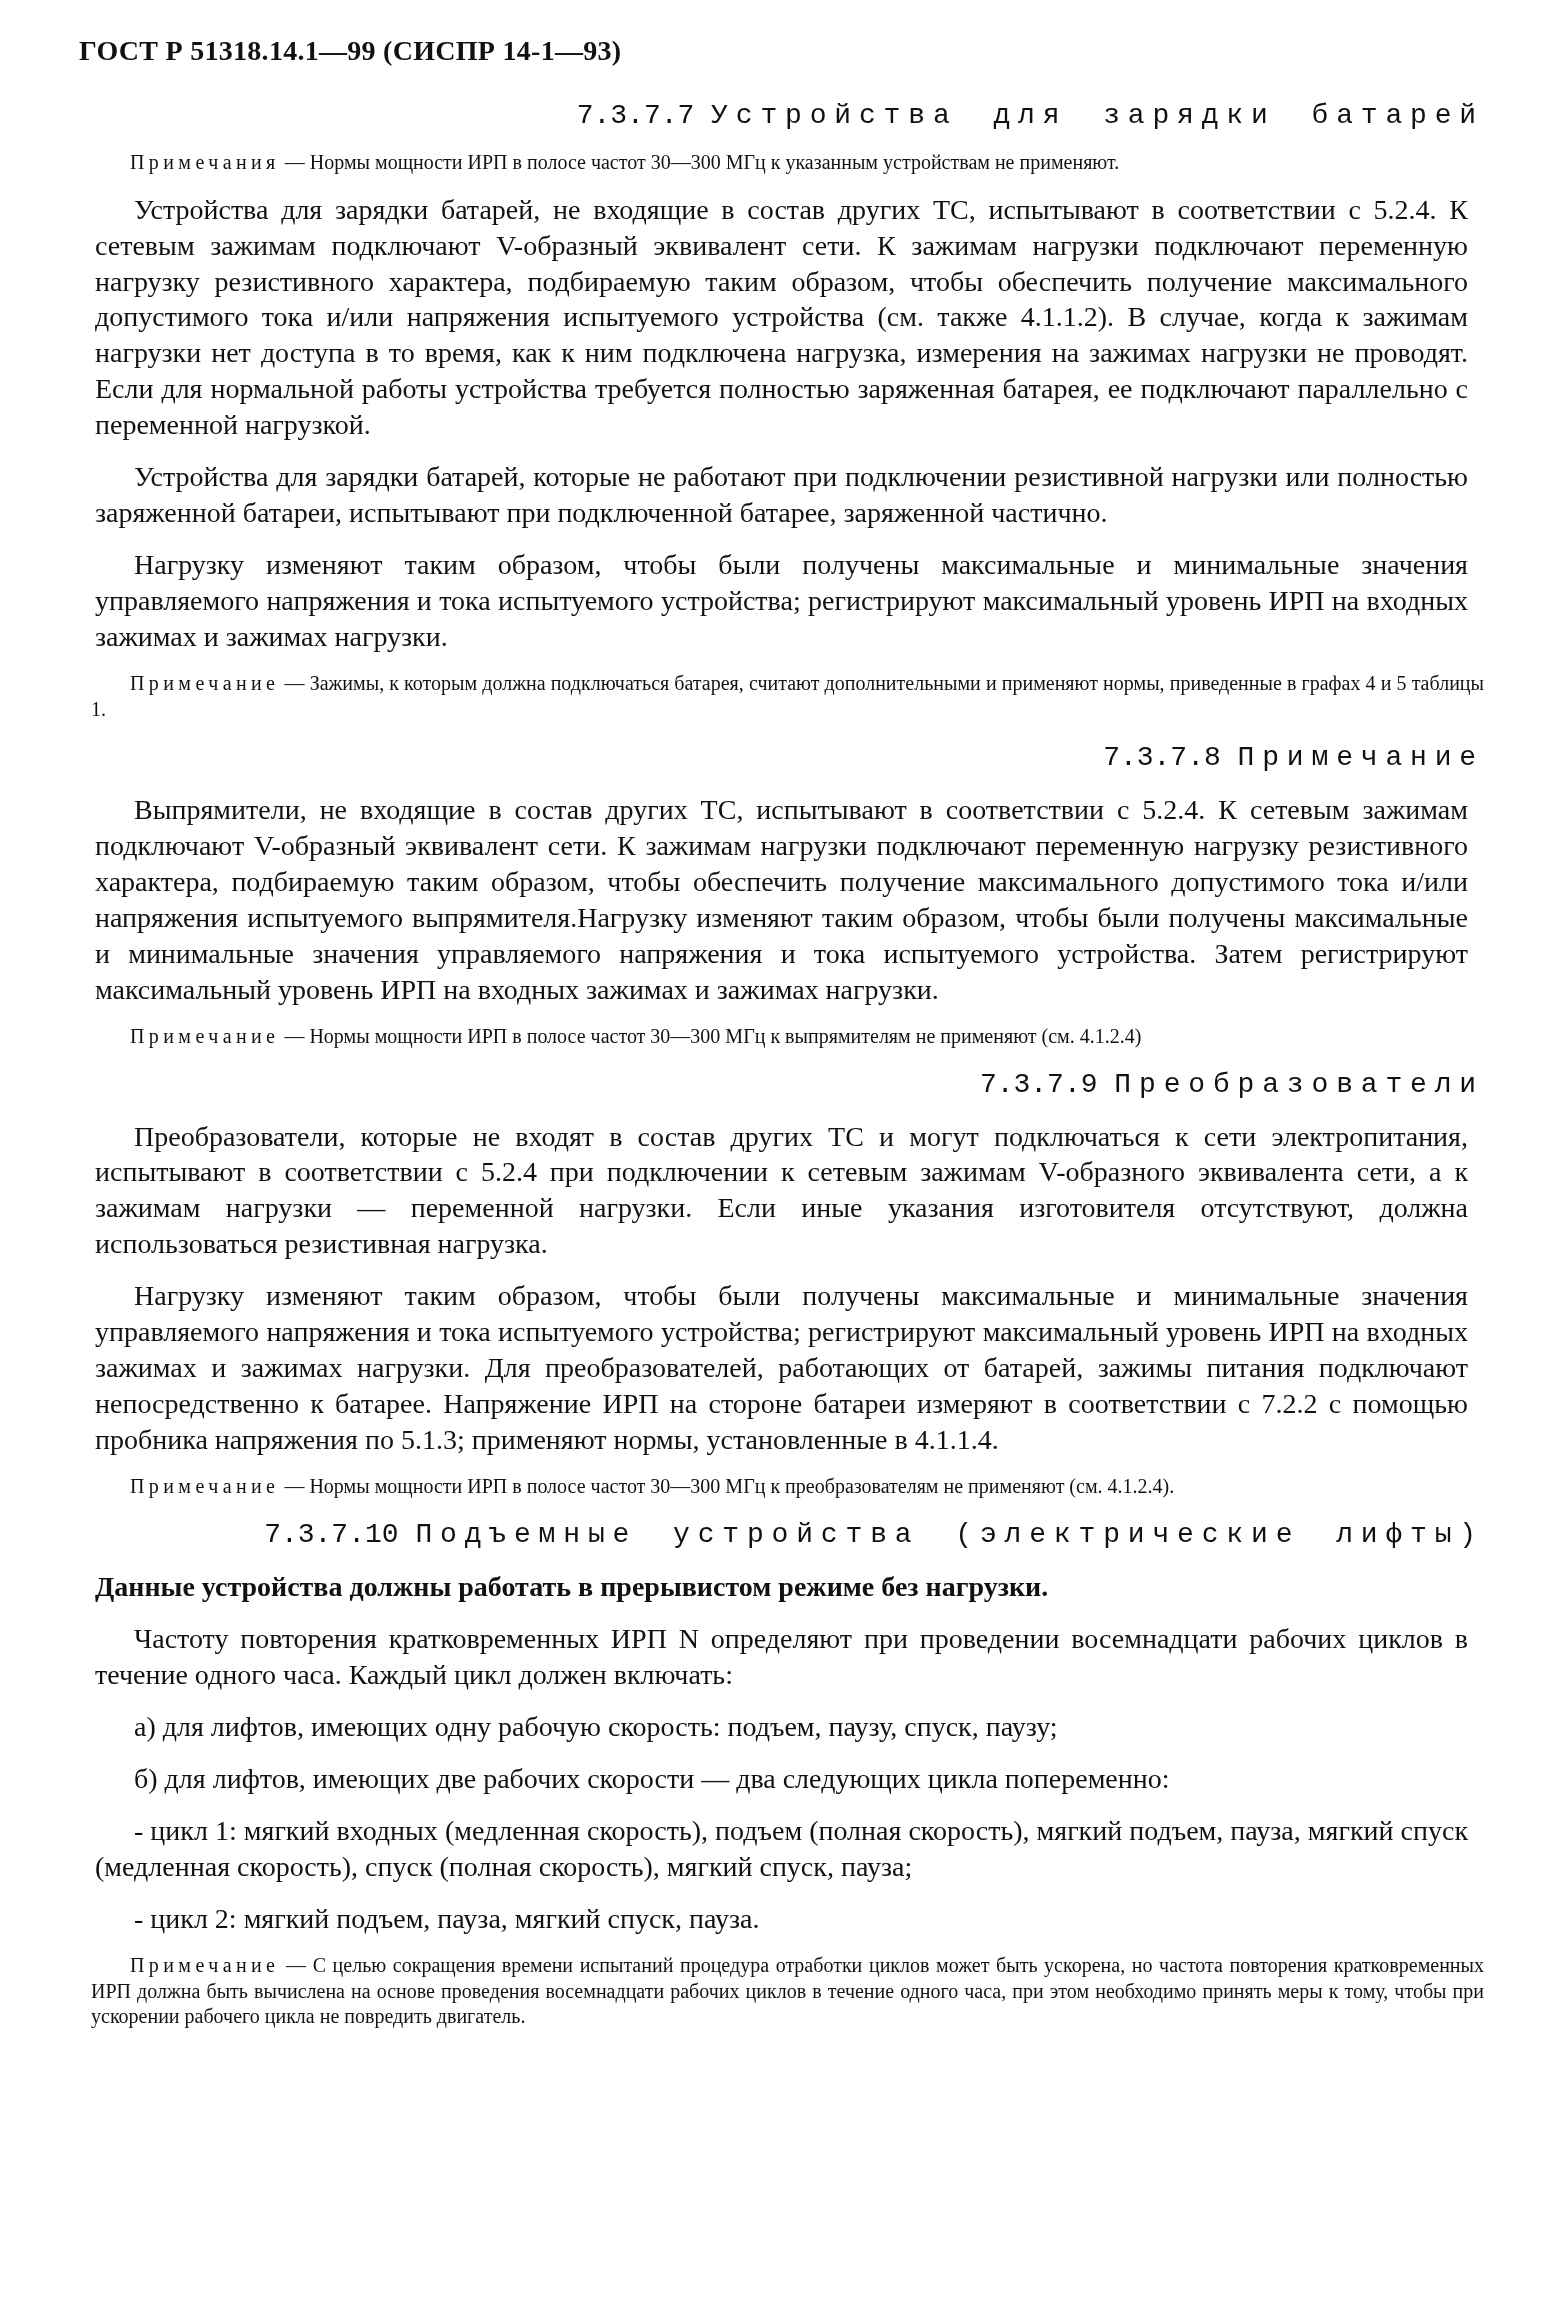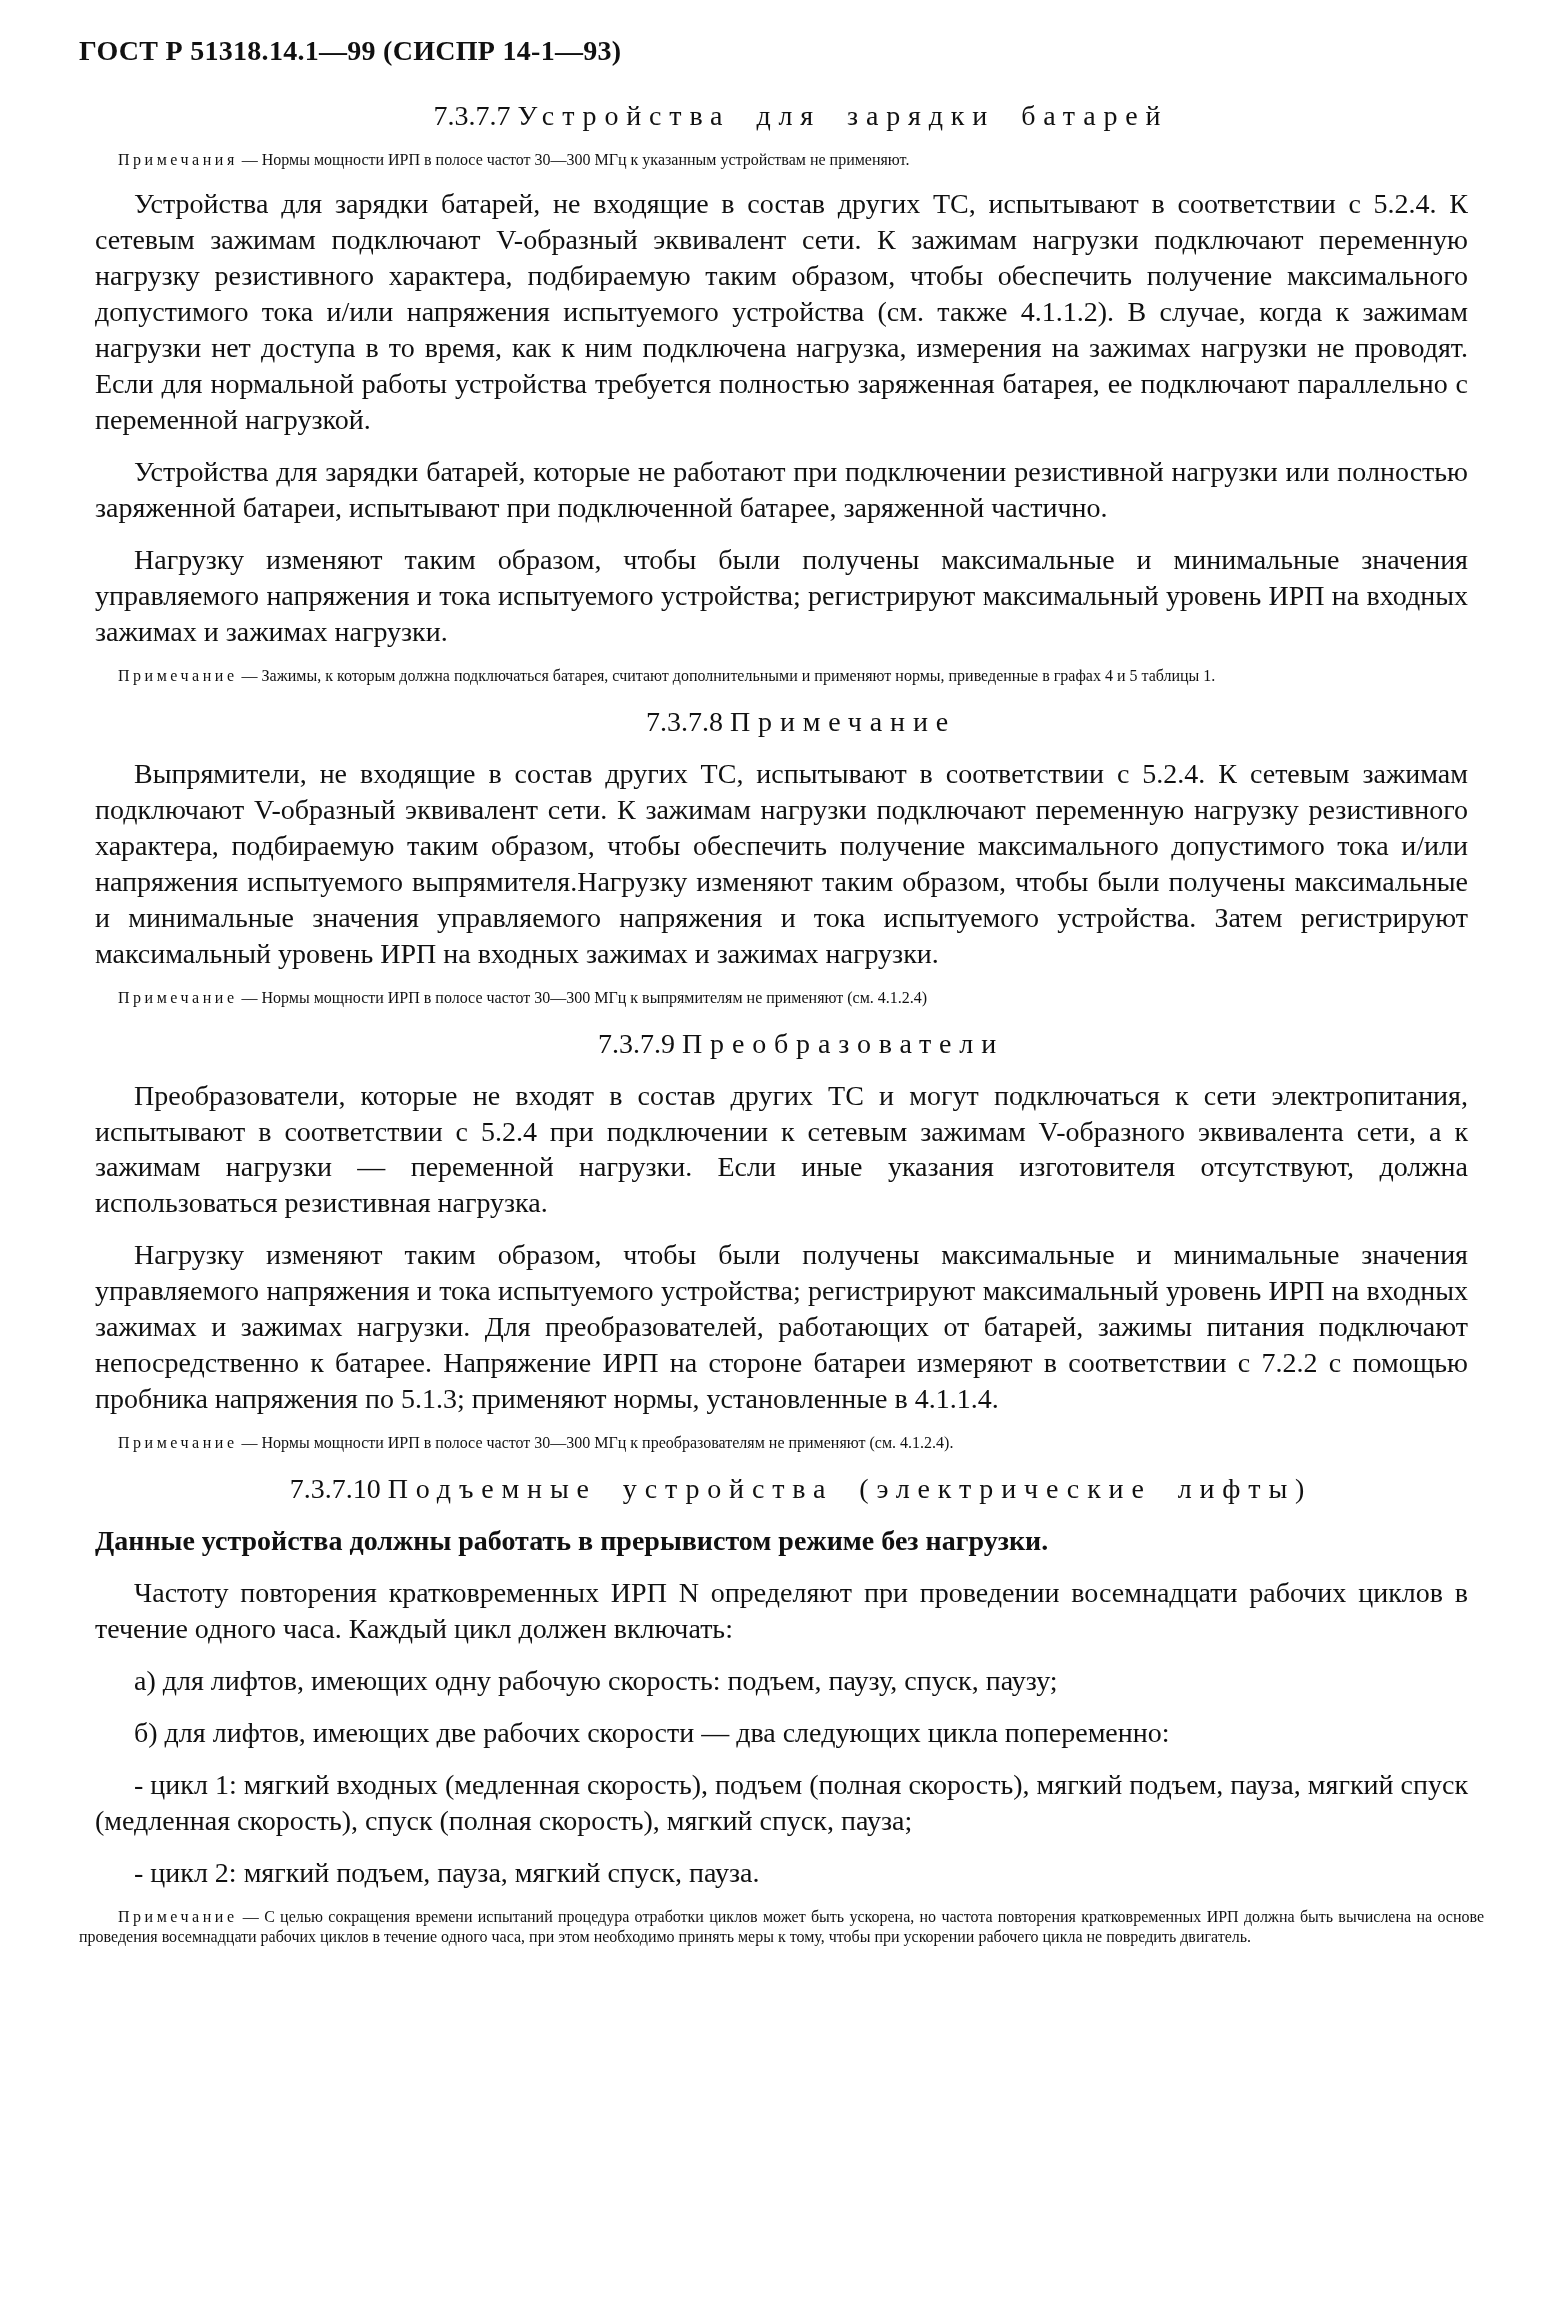--- a/index.html
+++ b/index.html
@@ -26,31 +26,32 @@
     margin: 0 0 31px 0;
   }
   .content p {
     margin: 16px;
     text-align: justify;
     font-size: 28px;
     line-height: 1.285;
     text-indent: 39px;
   }
   .content p.heading-p {
-    text-align: center;
+    text-align: right;
     margin: 17.4px 0 4px 0;
+    font-family: Liberation Mono, monospace;
   }
   .heading-title {
     letter-spacing: 0.28em;
     word-spacing: 0.40em;
   }
   .content p.note-p {
-    font-size: 16px;
+    font-size: 20px;
     line-height: 1.28;
-    margin: 16px 0 16px 0;
+    margin: 16px 0 16px 12px;
   }
   .note-label {
     letter-spacing: 0.22em;
   }
   .content p.noindent {
     text-indent: 0;
     font-weight: bold;
   }
   .page-number {
     position: absolute;

